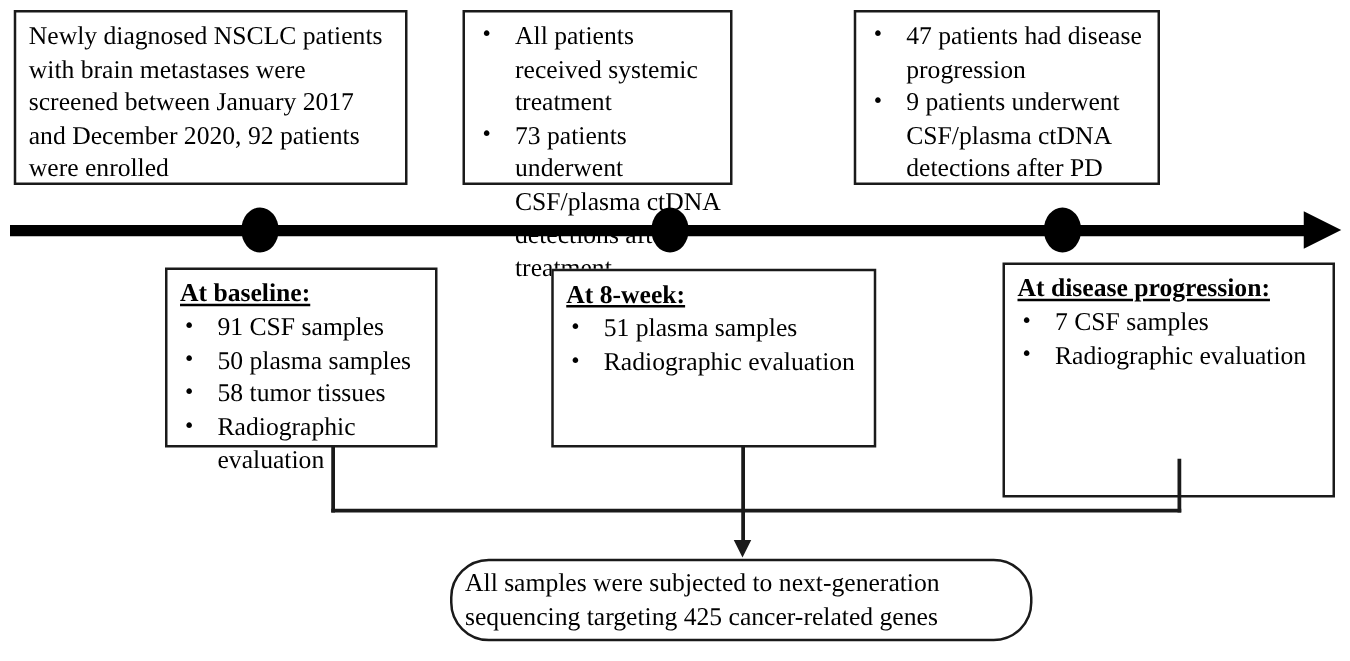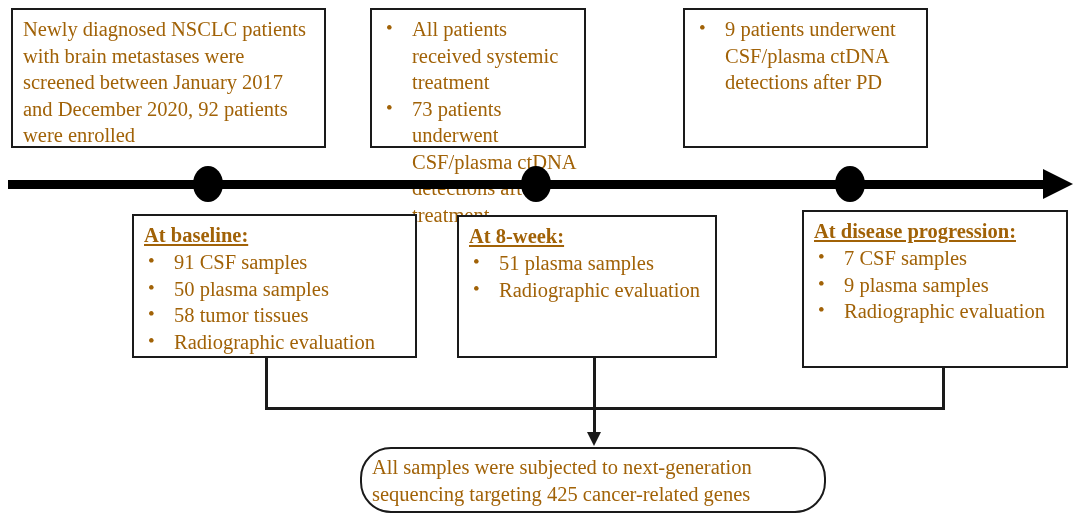--- a/index.html
+++ b/index.html
@@ -6,21 +6,21 @@
     margin: 0;
     padding: 0;
     background: #ffffff;
   }
   #canvas {
     position: relative;
     width: 1080px;
     height: 529px;
     background: #ffffff;
     font-family: "Liberation Serif", "DejaVu Serif", serif;
-    color: #a16207;
+    color: #000000;
     overflow: hidden;
   }
 
   
   .box {
     position: absolute;
     box-sizing: border-box;
     border: 2px solid #1a1a1a;
     background: #ffffff;
     padding: 6px 8px 6px 10px;
@@ -123,53 +123,53 @@
 
   <div class="box" id="box-top-treatment" style="left:370px; top:8px; width:216px; height:140px;">
     <ul class="bullets">
       <li>All patients received systemic treatment</li>
       <li>73 patients underwent CSF/plasma ctDNA detections after treatment</li>
     </ul>
   </div>
 
   <div class="box" id="box-top-progression" style="left:683px; top:8px; width:245px; height:140px;">
     <ul class="bullets">
+      <li>47 patients had disease progression</li>
       <li>9 patients underwent CSF/plasma ctDNA detections after PD</li>
     </ul>
   </div>
 
   <div id="timeline-line"></div>
   <div id="timeline-arrowhead"></div>
   <div class="timeline-dot" style="left:193px;"></div>
   <div class="timeline-dot" style="left:521px;"></div>
   <div class="timeline-dot" style="left:835px;"></div>
 
-  <div class="box" id="box-baseline" style="left:132px; top:214px; width:285px; height:144px;">
+  <div class="box" id="box-baseline" style="left:132px; top:214px; width:218px; height:144px;">
     <span class="box-heading">At baseline:</span>
     <ul class="bullets">
       <li>91 CSF samples</li>
       <li>50 plasma samples</li>
       <li>58 tumor tissues</li>
       <li>Radiographic evaluation</li>
     </ul>
   </div>
 
-  <div class="box" id="box-8week" style="left:457px; top:215px; width:260px; height:143px;">
+  <div class="box" id="box-8week" style="left:441px; top:215px; width:260px; height:143px;">
     <span class="box-heading">At 8-week:</span>
     <ul class="bullets">
       <li>51 plasma samples</li>
       <li>Radiographic evaluation</li>
     </ul>
   </div>
 
-  <div class="box" id="box-progression-samples" style="left:802px; top:210px; width:266px; height:158px;">
+  <div class="box" id="box-progression-samples" style="left:802px; top:210px; width:266px; height:188px;">
     <span class="box-heading">At disease progression:</span>
     <ul class="bullets">
       <li>7 CSF samples</li>
-      <li>9 plasma samples</li>
       <li>Radiographic evaluation</li>
     </ul>
   </div>
 
   <div class="vline" style="left:265px; top:357px; height:53px;"></div>
 
   <div class="vline" style="left:942px; top:367px; height:43px;"></div>
 
   <div class="hline" style="left:265px; top:407px; width:680px;"></div>
 

